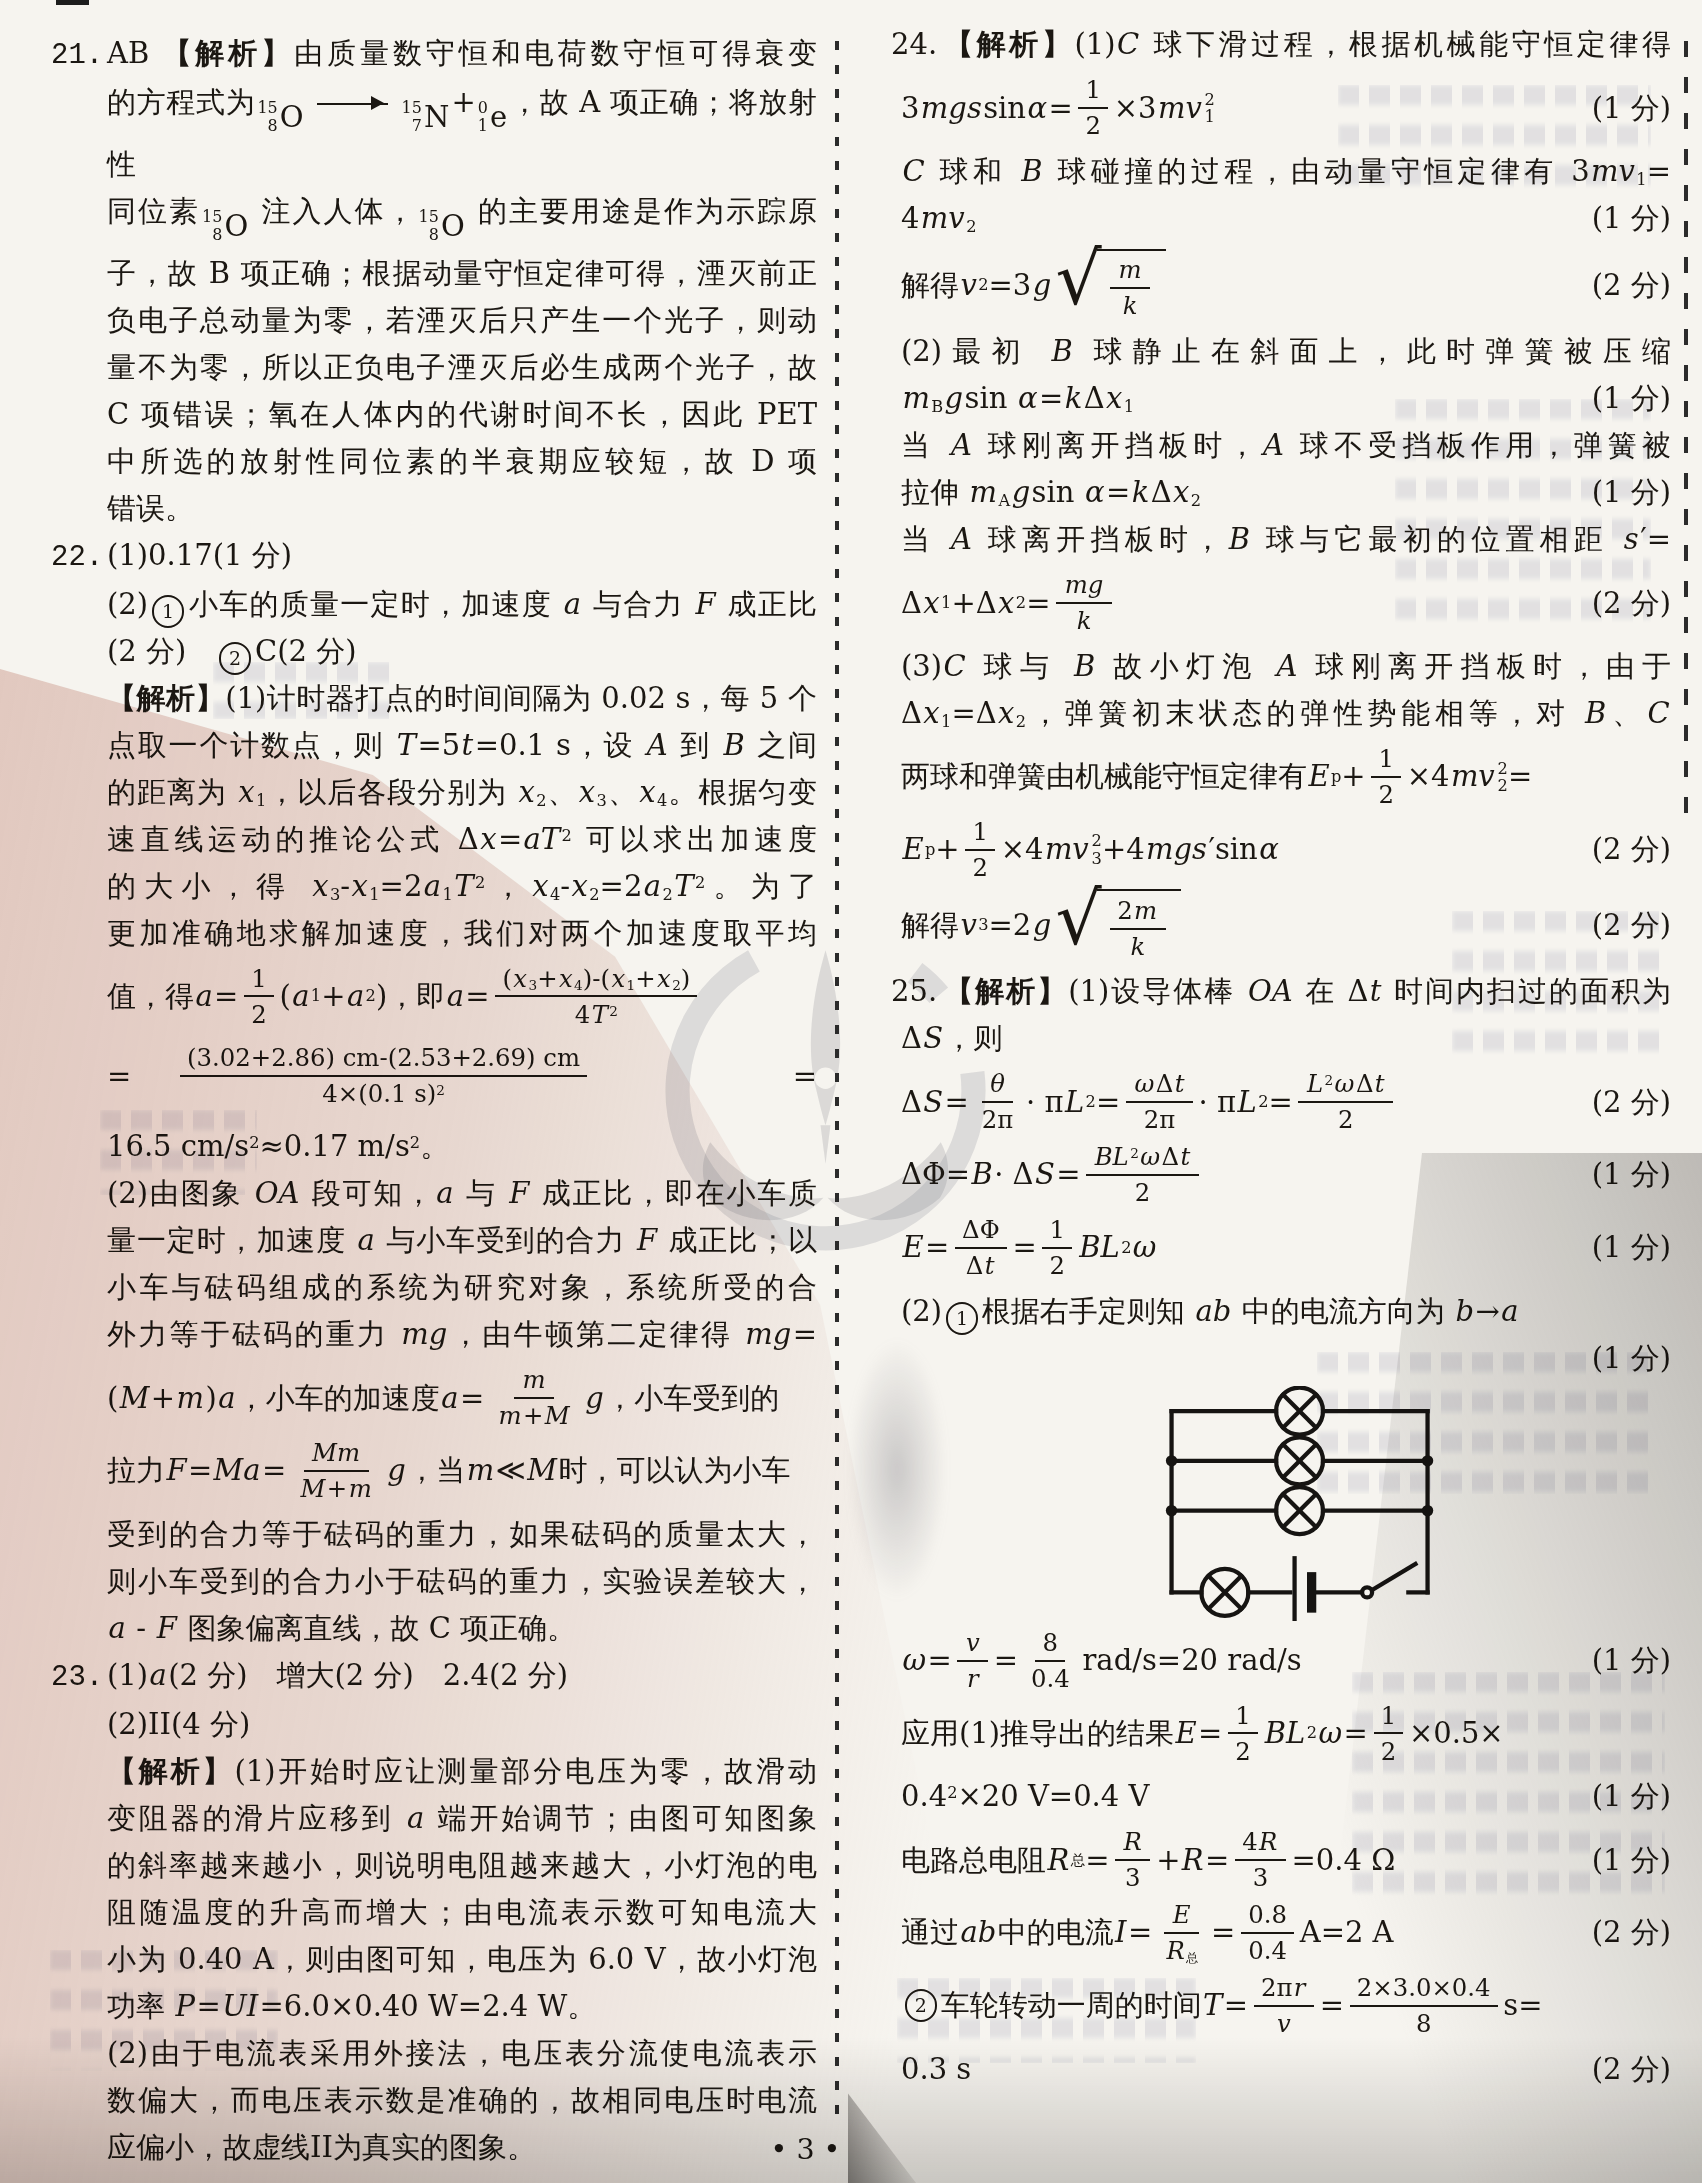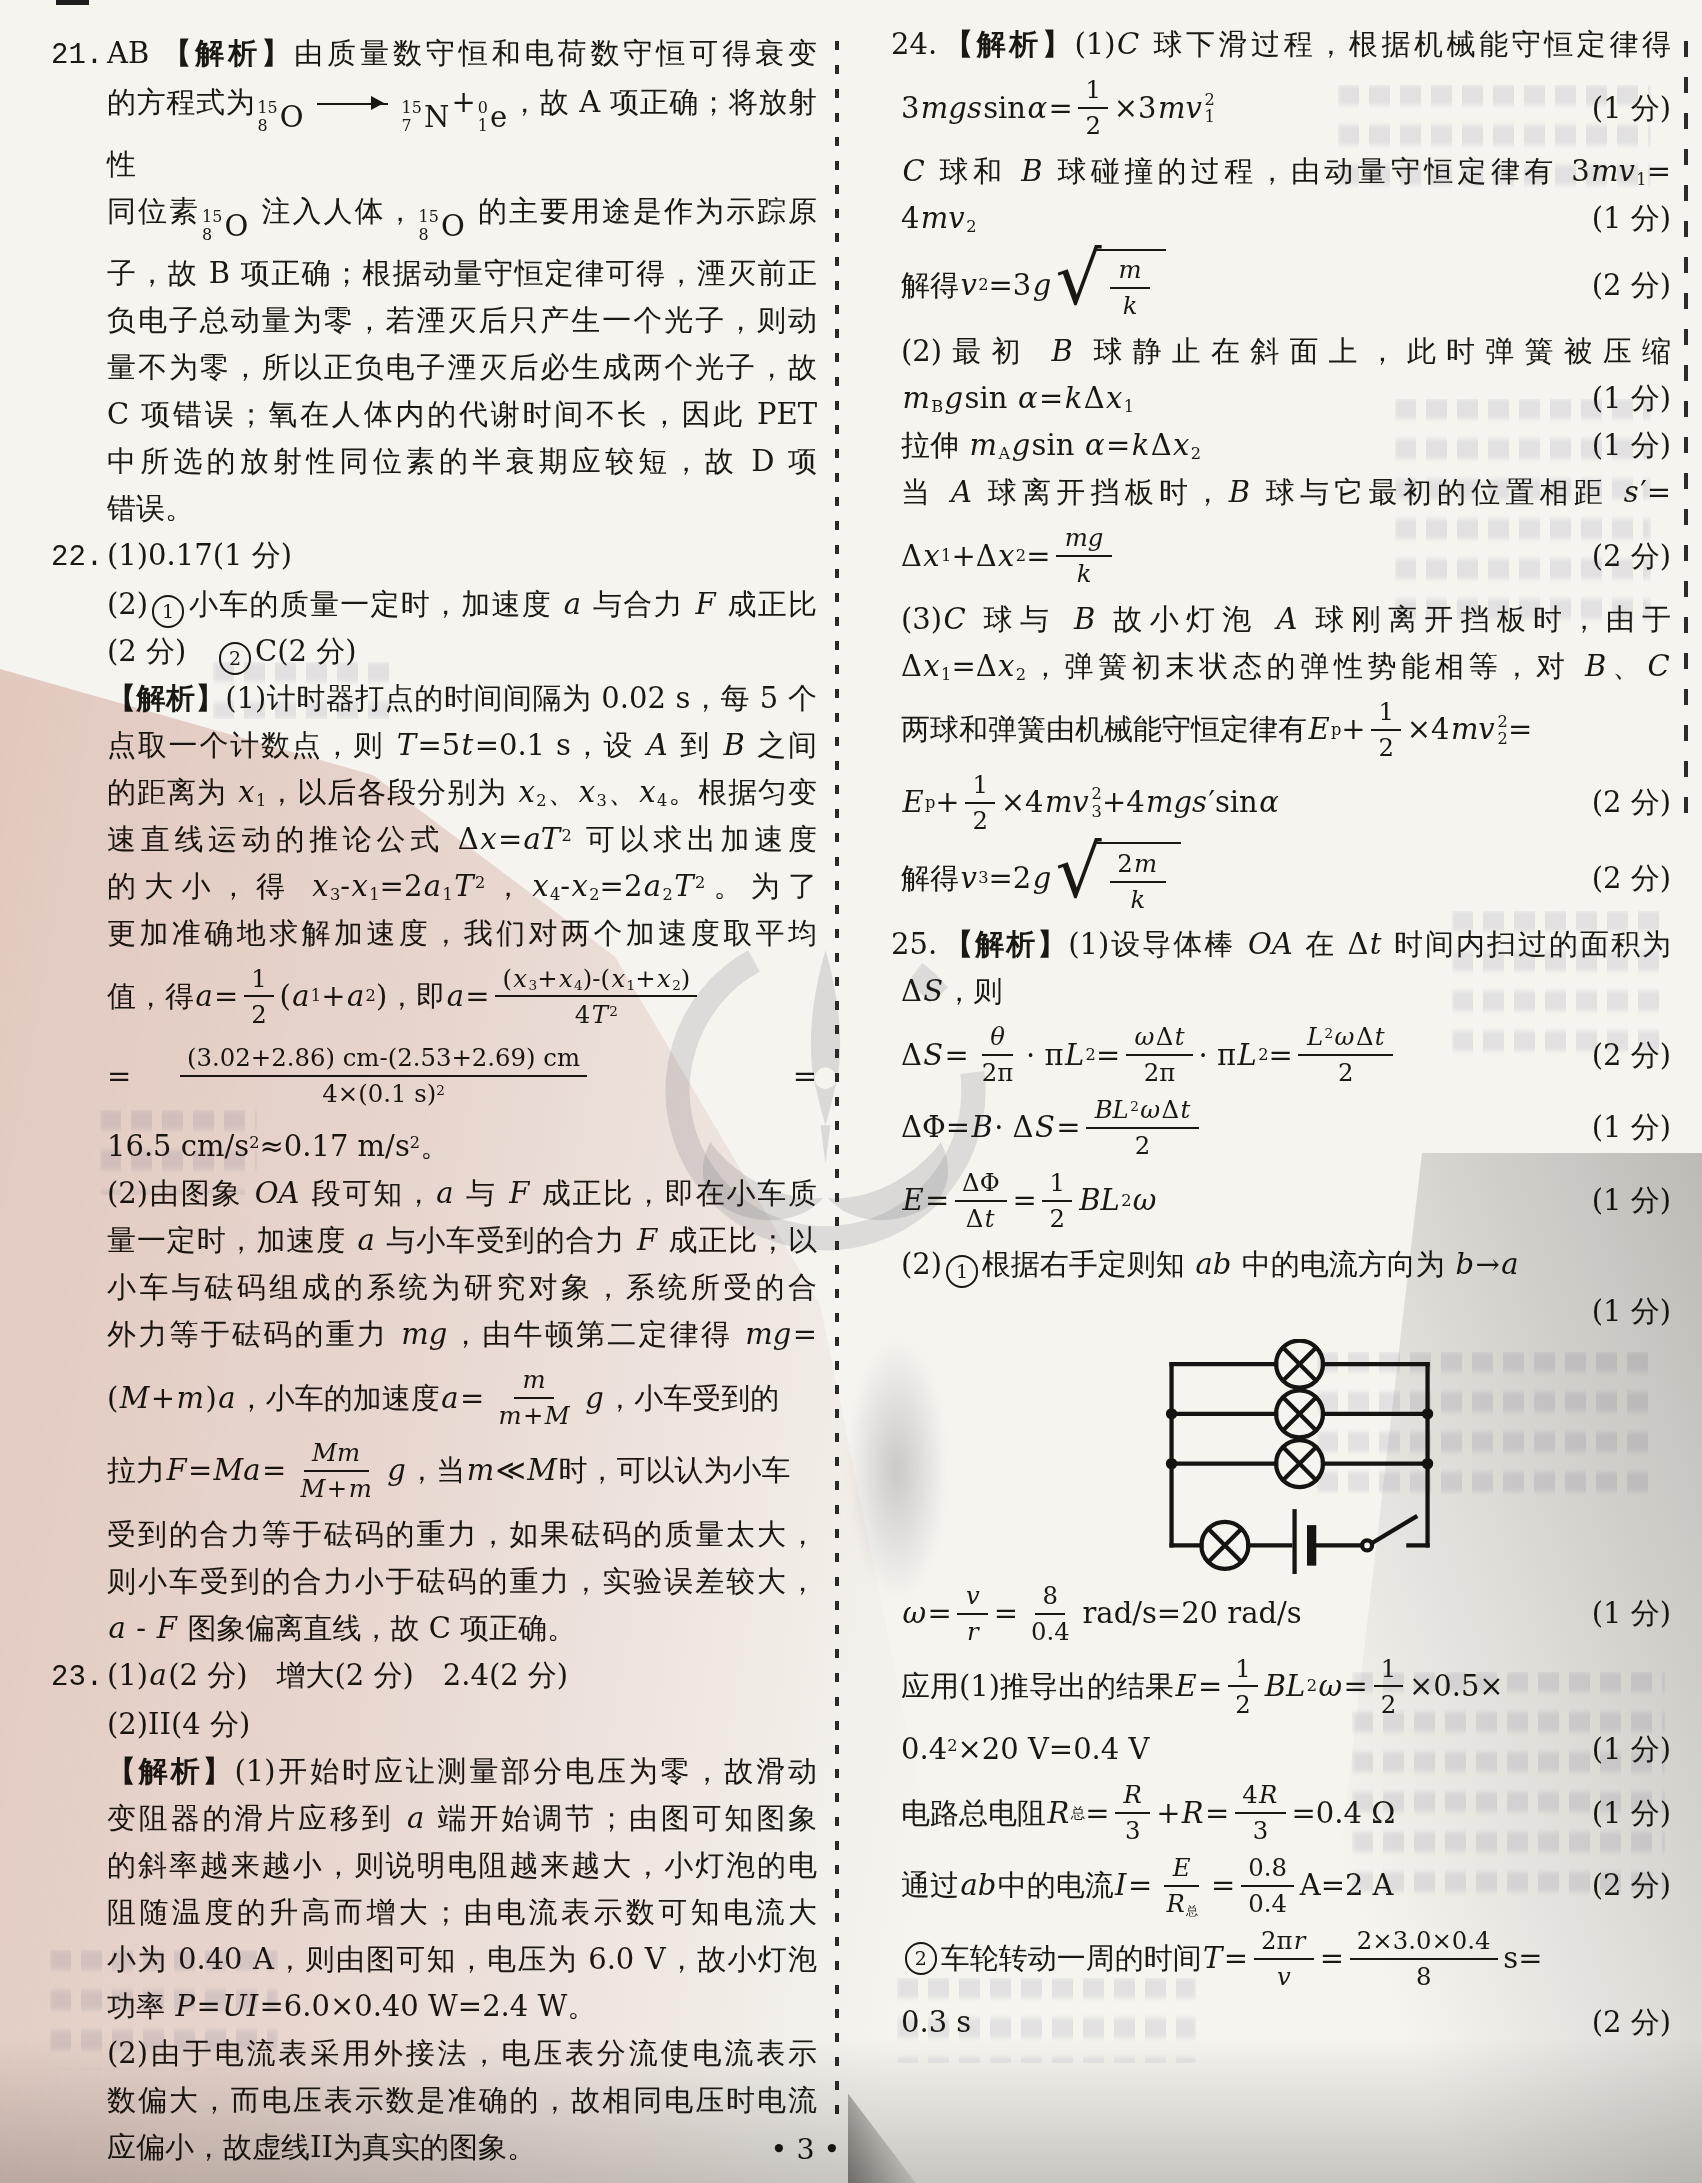--- a/index.html
+++ b/index.html
@@ -35,21 +35,21 @@
   sub.cjk{font-size:.5em;}
   .ss{display:inline-flex;flex-direction:column;align-items:flex-start;font-size:.56em;line-height:1.05;vertical-align:-.45em;margin-left:1.4px;}
   .frac{display:inline-flex;flex-direction:column;align-items:center;margin:0 5.7px;font-size:.84em;line-height:1.22;vertical-align:middle;text-align:center;}
   .frac .num{padding:0 7.1px 2.1px;border-bottom:2.8px solid #1b1712;display:inline-block;}
   .frac .den{padding:2.1px 7.1px 0;display:inline-block;}
   .sqrt{display:inline-flex;align-items:flex-start;margin:0 2.8px;vertical-align:middle;}
   .sqrt .rad{font-size:2.5em;line-height:.82;font-weight:normal;margin-right:-4.3px;transform:translateY(1.4px);}
   .sqrt .rbody{border-top:2.8px solid #1b1712;padding:4.3px 10px 0 7.1px;display:inline-flex;align-items:center;}
   .circ{display:inline-flex;flex:0 0 auto;width:28.5px;height:28.5px;border:2.1px solid #1b1712;border-radius:50%;align-items:center;justify-content:center;font-size:19px;line-height:1;vertical-align:-4.3px;margin:0 3.6px;align-self:center;}
   .nuc{display:inline-flex;align-items:center;margin:0 2.1px;vertical-align:-1.4px;}
-  .nuc .pre{display:inline-flex;flex-direction:column;align-items:flex-start;font-size:.55em;line-height:1.12;margin-right:2.1px;}
+  .nuc .pre{display:inline-flex;flex-direction:column;align-items:flex-end;font-size:.55em;line-height:1.12;margin-right:2.1px;}
   .arrow{display:inline-block;position:relative;width:71px;height:2.8px;background:#1b1712;margin:0 11.4px;vertical-align:middle;align-self:center;}
   .arrow:after{content:"";position:absolute;right:-2.8px;top:-6.4px;width:0;height:0;border:7.8px solid transparent;border-left:13px solid #1b1712;}
   .sp{display:inline-block;}
   .circuit-row{margin:4.3px 0 7.1px 213px;}
   
   .divider{position:absolute;left:835px;top:41px;height:2078px;width:4.3px;z-index:2;
     background:repeating-linear-gradient(to bottom,#2b2b2b 0 9.3px,transparent 9.3px 24px);}
   .edge-dash{position:absolute;left:1684px;top:41px;height:783px;width:3.6px;z-index:2;
     background:repeating-linear-gradient(to bottom,#2b2b2b 0 15.7px,transparent 15.7px 36px);}
   .corner-mark{position:absolute;left:56px;top:0;width:33px;height:5px;background:#1d1d1d;z-index:2;}
@@ -416,20 +416,23 @@
           </span>
         </span>
         <span class="score">(2 分)</span>
       </div>
       <div class="line j">
         <span class="body"><span class="t">(2)最初 </span><span class="v">B</span><span class="t"> 球静止在斜面上，此时弹簧被压缩</span></span>
       </div>
       <div class="line">
         <span class="body"><span class="v">m</span><sub>B</sub><span class="v">g</span><span class="t">sin </span><span class="v">α</span><span class="t">=</span><span class="v">k</span><span class="t">Δ</span><span class="v">x</span><sub>1</sub></span>
         <span class="score">(1 分)</span>
+      </div>
+      <div class="line j">
+        <span class="body"><span class="t">当 </span><span class="v">A</span><span class="t"> 球刚离开挡板时，</span><span class="v">A</span><span class="t"> 球不受挡板作用，弹簧被</span></span>
       </div>
       <div class="line">
         <span class="body"><span class="t">拉伸 </span><span class="v">m</span><sub>A</sub><span class="v">g</span><span class="t">sin </span><span class="v">α</span><span class="t">=</span><span class="v">k</span><span class="t">Δ</span><span class="v">x</span><sub>2</sub></span>
         <span class="score">(1 分)</span>
       </div>
       <div class="line j">
         <span class="body"><span class="t">当 </span><span class="v">A</span><span class="t"> 球离开挡板时，</span><span class="v">B</span><span class="t"> 球与它最初的位置相距 </span><span class="v">s</span><span class="t">′=</span></span>
       </div>
       <div class="line tall">
         <span class="body">

